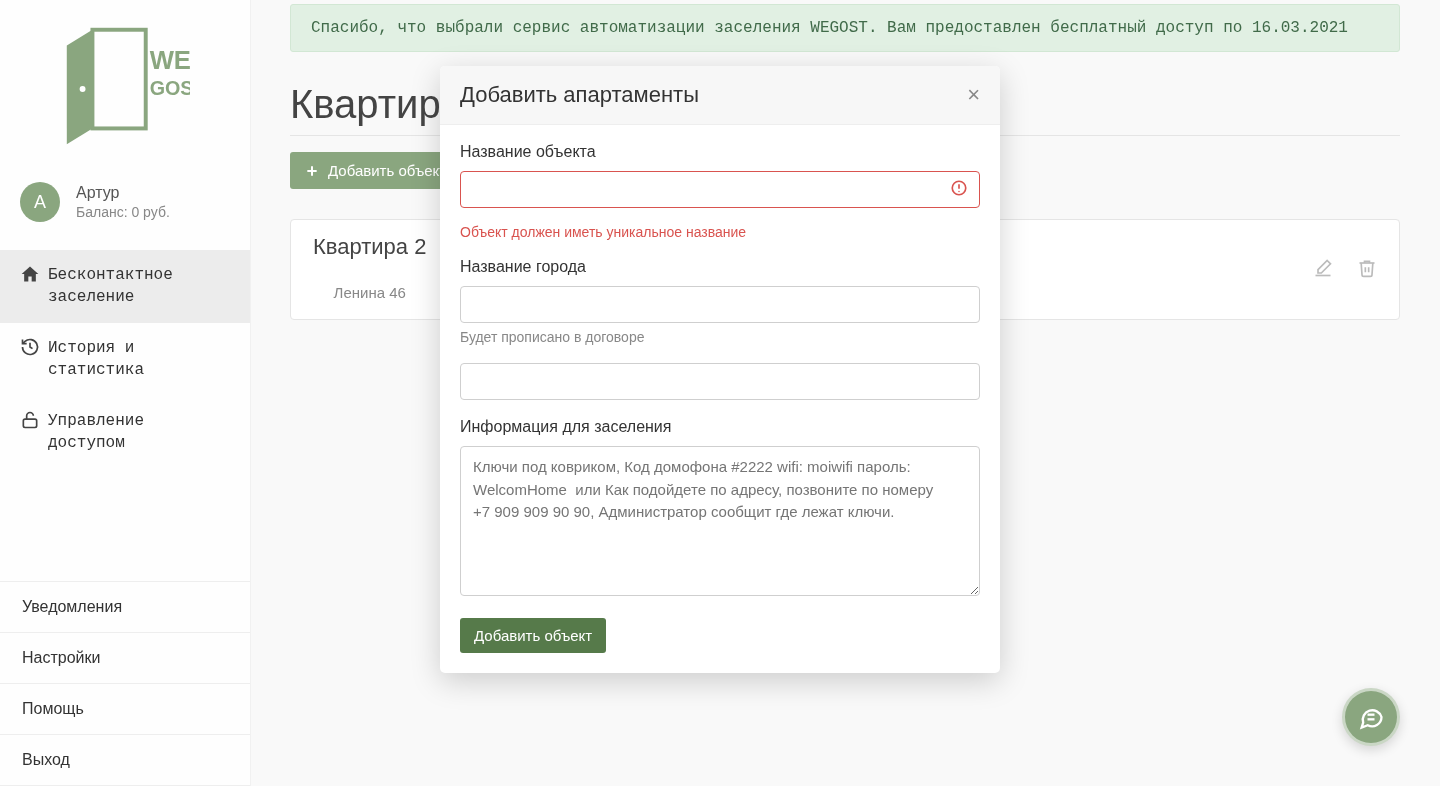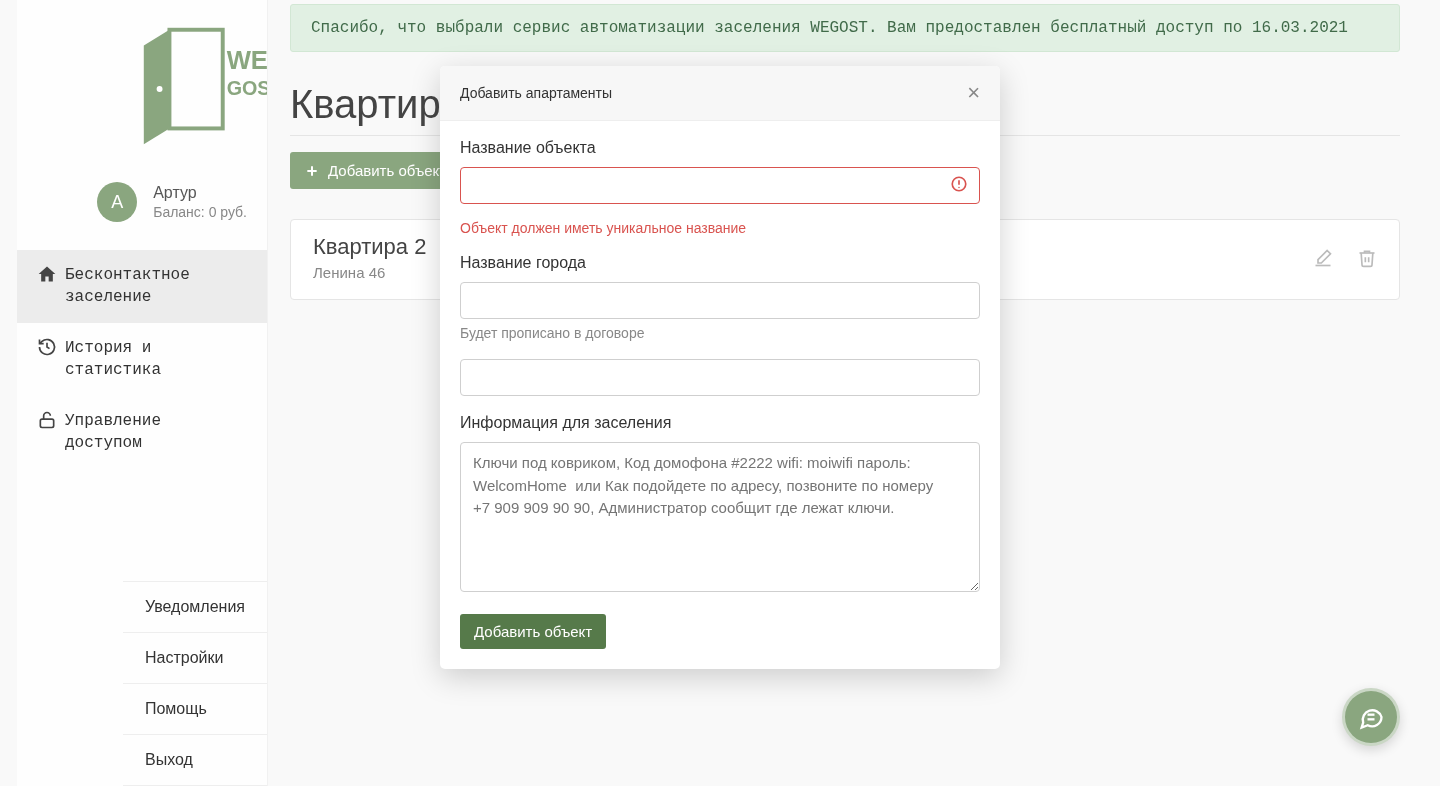--- a/index.html
+++ b/index.html
@@ -7,28 +7,27 @@
     font-family: "Segoe UI", Arial, sans-serif;
     background: #f9f9f9;
     color: #333;
     width: 1440px;
     height: 786px;
     overflow: hidden;
     position: relative;
   }
   .sidebar {
     position: absolute;
-    left: 17px; top: 0;
+    left: 0; top: 0;
     width: 250px;
     height: 786px;
     background: #fefefe;
     display: flex;
     flex-direction: column;
     box-shadow: 1px 0 0 rgba(0,0,0,0.03);
-    align-items: flex-end;
   }
   .logo-area {
     display: flex;
     justify-content: center;
     padding: 12px 0 16px 0;
   }
   .logo-svg { width: 130px; height: 148px; }
   .user-block {
     display: flex;
     align-items: center;
@@ -109,41 +108,41 @@
   .card {
     margin-top: 30px;
     border: 1px solid #e5e5e5;
     border-radius: 4px;
     background: #fff;
     padding: 14px 22px 18px 22px;
     display: flex;
     align-items: center;
   }
   .card-title { font-size: 22px; color: #444; }
-  .card-sub { color: #888; font-size: 15px; margin-top: 4px; }
+  .card-sub { color: #888; font-size: 15px; margin-top: 24px; text-align: center; }
   .card-icons { margin-left: auto; display: flex; gap: 24px; color: #bbb; }
   .card-icons svg { width: 20px; height: 20px; cursor: pointer; }
 
   .modal {
     position: absolute;
     left: 440px; top: 66px;
     width: 560px;
     background: #fff;
     border-radius: 5px;
     box-shadow: 0 8px 30px rgba(0,0,0,0.18);
   }
   .modal-header {
     background: #f7f7f7;
     border-bottom: 1px solid #eee;
     padding: 16px 20px;
     display: flex;
     align-items: center;
     border-radius: 5px 5px 0 0;
   }
-  .modal-title { font-size: 14px; color: #333; }
+  .modal-title { font-size: 22px; color: #333; }
   .modal-close {
     margin-left: auto;
     color: #888;
     font-size: 22px;
     cursor: pointer;
     line-height: 1;
   }
   .modal-body { padding: 18px 20px 20px 20px; }
   .form-label { font-size: 16px; color: #333; margin-bottom: 10px; display: block; }
   .form-input, .form-textarea {

